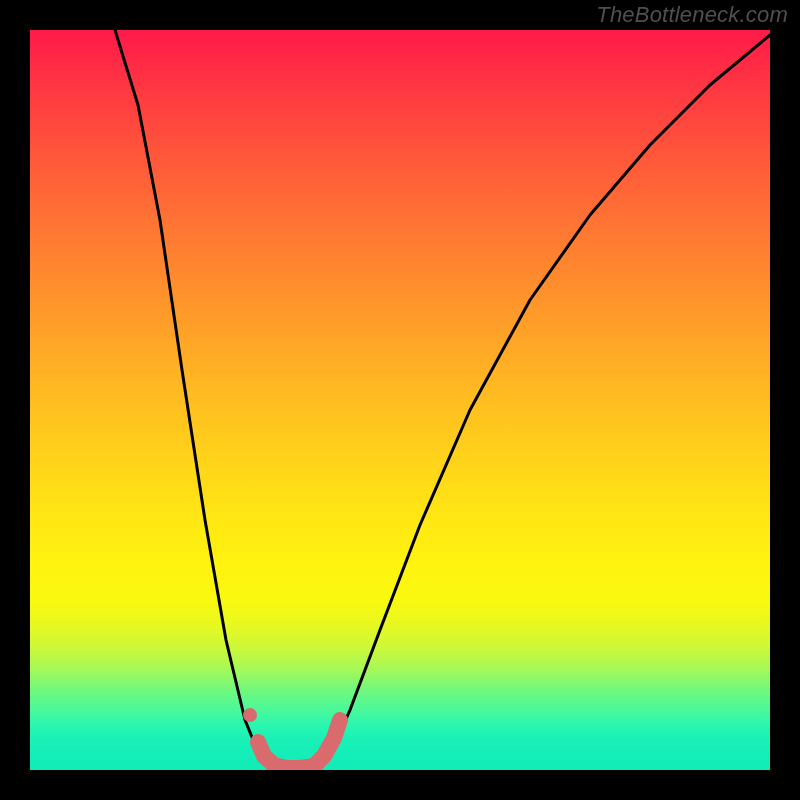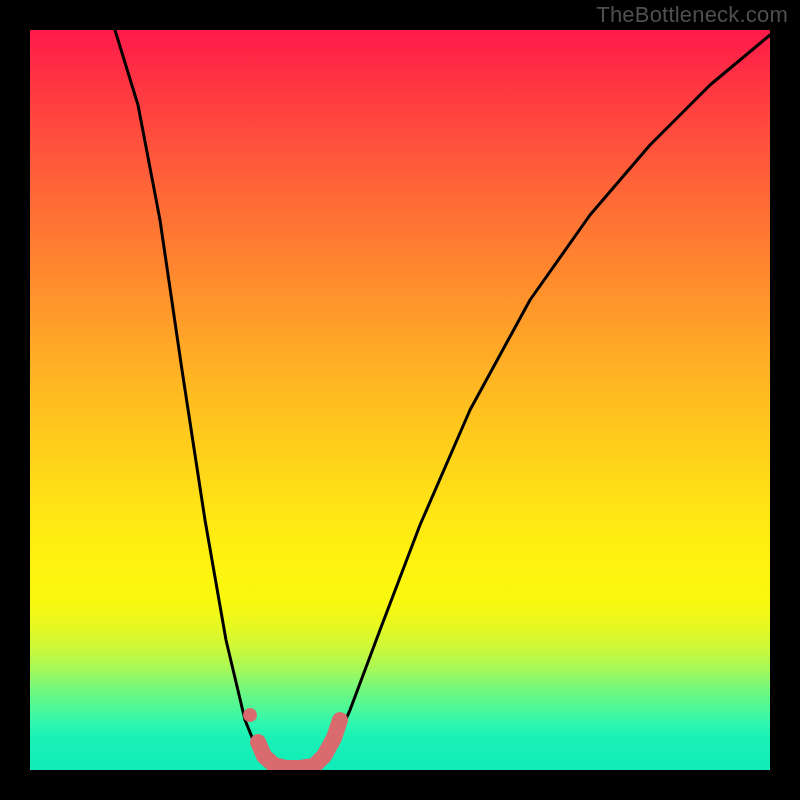--- a/index.html
+++ b/index.html
@@ -11,20 +11,21 @@
     overflow: hidden;
     font-family: Arial, Helvetica, sans-serif;
   }
   .frame {
     position: absolute;
     left: 0;
     top: 0;
     width: 800px;
     height: 800px;
     background: #000000;
+    font-style: italic;
   }
   .plot-area {
     position: absolute;
     left: 30px;
     top: 30px;
     width: 740px;
     height: 740px;
     background: linear-gradient(to bottom,
       #ff1a49 0%,
       #ff3b41 9%,

